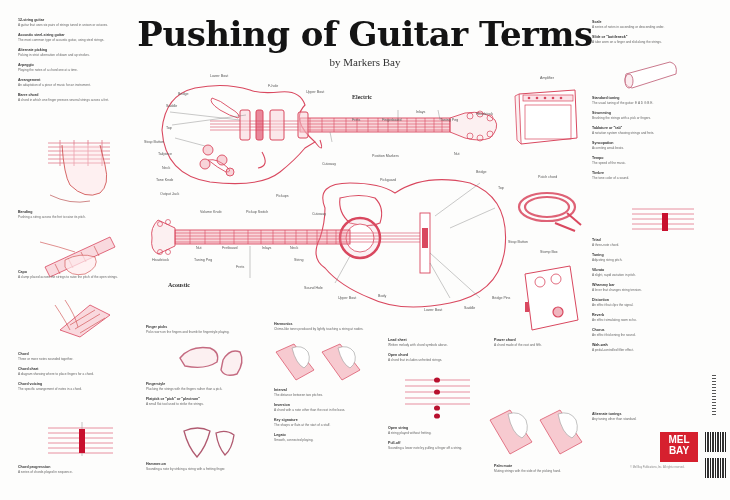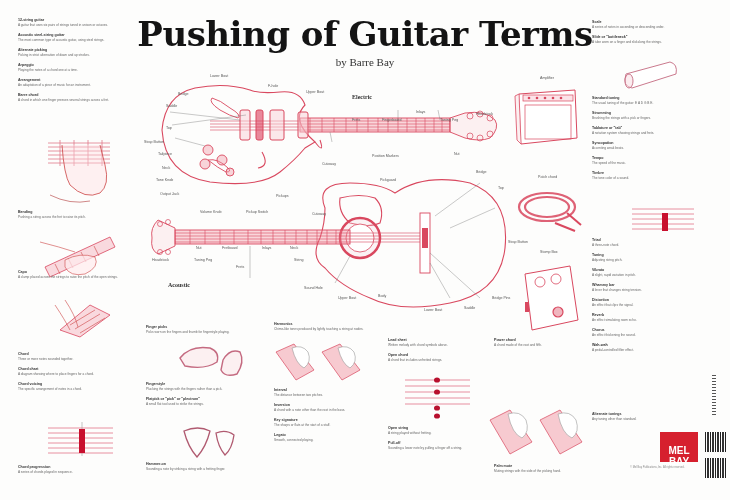--- a/index.html
+++ b/index.html
@@ -6,32 +6,32 @@
   body { width:730px; height:500px; background:#ffffff; position:relative; overflow:hidden; font-family:"Liberation Serif", serif; color:#333; }
   .poster { position:absolute; left:0; top:0; width:730px; height:500px; background:#fdfdfc; }
   .title { position:absolute; left:0; width:730px; top:14px; text-align:center; font-family:"DejaVu Serif", serif; font-weight:bold; font-size:34px; color:#141414; letter-spacing:-0.5px; }
   .byline { position:absolute; left:0; width:730px; top:56px; text-align:center; font-size:11px; color:#333; }
   .col { position:absolute; font-family:"Liberation Sans", sans-serif; }
   .entry { margin-bottom:6px; }
   .entry .term { font-size:3.6px; font-weight:bold; color:#333; line-height:5px; }
   .entry .def { font-size:3.2px; color:#666; line-height:4px; }
   .lbl { position:absolute; font-family:"Liberation Sans", sans-serif; font-size:3.6px; color:#555; white-space:nowrap; }
   .section-lbl { position:absolute; font-family:"Liberation Serif", serif; font-weight:bold; font-size:6px; color:#333; }
-  .logo { position:absolute; left:660px; top:432px; width:38px; height:30px; background:#d6202e; color:#fff; font-family:"Liberation Sans", sans-serif; font-weight:bold; font-size:10px; line-height:11px; text-align:center; padding-top:13px; box-sizing:border-box; }
+  .logo { position:absolute; left:660px; top:432px; width:38px; height:30px; background:#d6202e; color:#fff; font-family:"Liberation Sans", sans-serif; font-weight:bold; font-size:10px; line-height:11px; text-align:center; padding-top:2px; box-sizing:border-box; }
   .barcode { position:absolute; left:705px; width:22px; background:repeating-linear-gradient(90deg,#222 0 1px,#fff 1px 2px,#333 2px 4px,#fff 4px 5px); }
   .legal { position:absolute; font-family:"Liberation Sans", sans-serif; font-size:2.6px; color:#888; }
   svg { position:absolute; overflow:visible; }
 </style>
 </head>
 <body>
 
 <div class="poster">
 
   <div class="title">Pushing of Guitar Terms</div>
-  <div class="byline">by Barre Bay</div>
+  <div class="byline">by Markers Bay</div>
 
   <div class="col" style="left:18px; top:18px; width:118px;">
     <div class="entry">
         <div class="term">12-string guitar</div>
         <div class="def">A guitar that uses six pairs of strings tuned in unison or octaves.</div>
       </div>
     <div class="entry">
         <div class="term">Acoustic steel-string guitar</div>
         <div class="def">The most common type of acoustic guitar, using steel strings.</div>
       </div>

